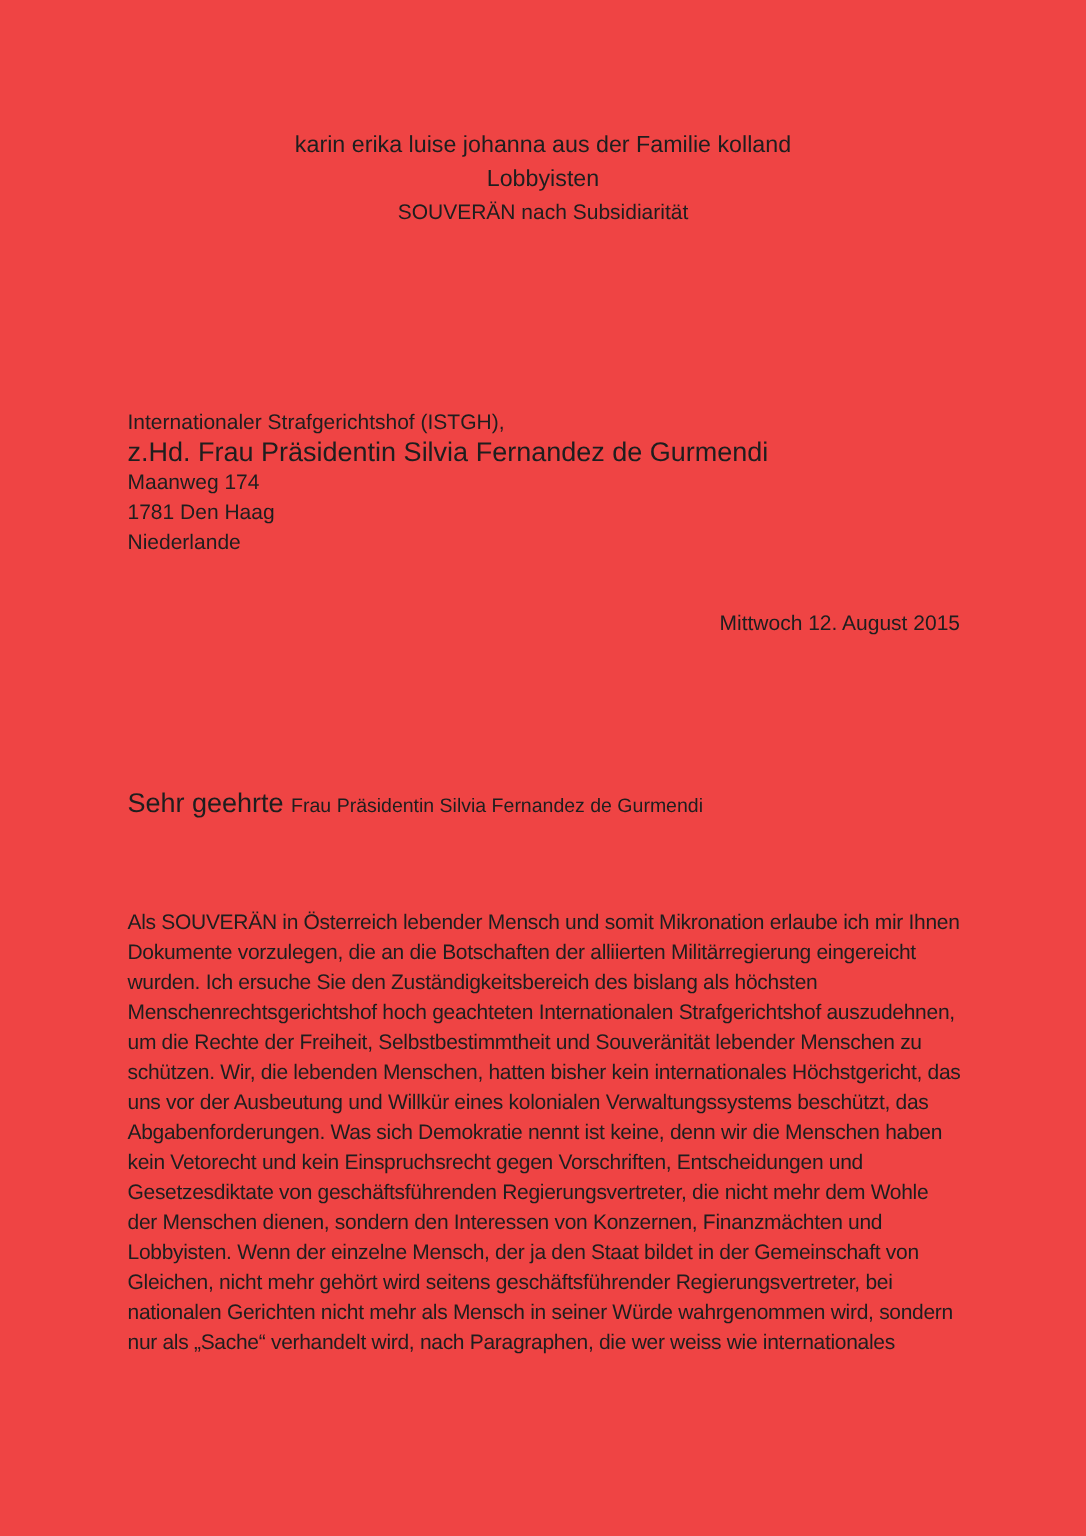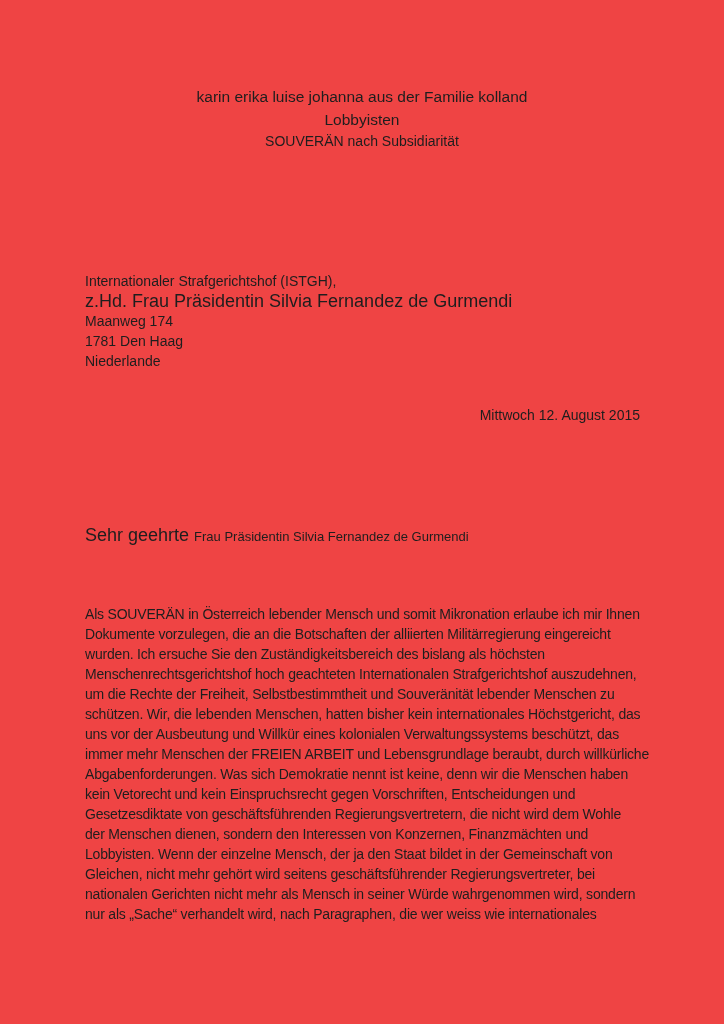--- a/index.html
+++ b/index.html
@@ -111,24 +111,23 @@
   </div>
 
   <div class="body-text">
       <div class="body-line">Als SOUVERÄN in Österreich lebender Mensch und somit Mikronation erlaube ich mir Ihnen</div>
       <div class="body-line">Dokumente vorzulegen, die an die Botschaften der alliierten Militärregierung eingereicht</div>
       <div class="body-line">wurden. Ich ersuche Sie den Zuständigkeitsbereich des bislang als höchsten</div>
       <div class="body-line">Menschenrechtsgerichtshof hoch geachteten Internationalen Strafgerichtshof auszudehnen,</div>
       <div class="body-line">um die Rechte der Freiheit, Selbstbestimmtheit und Souveränität lebender Menschen zu</div>
       <div class="body-line">schützen. Wir, die lebenden Menschen, hatten bisher kein internationales Höchstgericht, das</div>
       <div class="body-line">uns vor der Ausbeutung und Willkür eines kolonialen Verwaltungssystems beschützt, das</div>
-      <div class="body-line">immer mehr Menschen der FREIEN ARBEIT und Lebensgrundlage beraubt, durch willkürliche</div>
       <div class="body-line">Abgabenforderungen. Was sich Demokratie nennt ist keine, denn wir die Menschen haben</div>
       <div class="body-line">kein Vetorecht und kein Einspruchsrecht gegen Vorschriften, Entscheidungen und</div>
-      <div class="body-line">Gesetzesdiktate von geschäftsführenden Regierungsvertretern, die nicht wird dem Wohle</div>
+      <div class="body-line">Gesetzesdiktate von geschäftsführenden Regierungsvertreter, die nicht mehr dem Wohle</div>
       <div class="body-line">der Menschen dienen, sondern den Interessen von Konzernen, Finanzmächten und</div>
       <div class="body-line">Lobbyisten. Wenn der einzelne Mensch, der ja den Staat bildet in der Gemeinschaft von</div>
       <div class="body-line">Gleichen, nicht mehr gehört wird seitens geschäftsführender Regierungsvertreter, bei</div>
       <div class="body-line">nationalen Gerichten nicht mehr als Mensch in seiner Würde wahrgenommen wird, sondern</div>
       <div class="body-line">nur als „Sache“ verhandelt wird, nach Paragraphen, die wer weiss wie internationales</div>
     </div>
 
 </div>
 
 </body></html>

